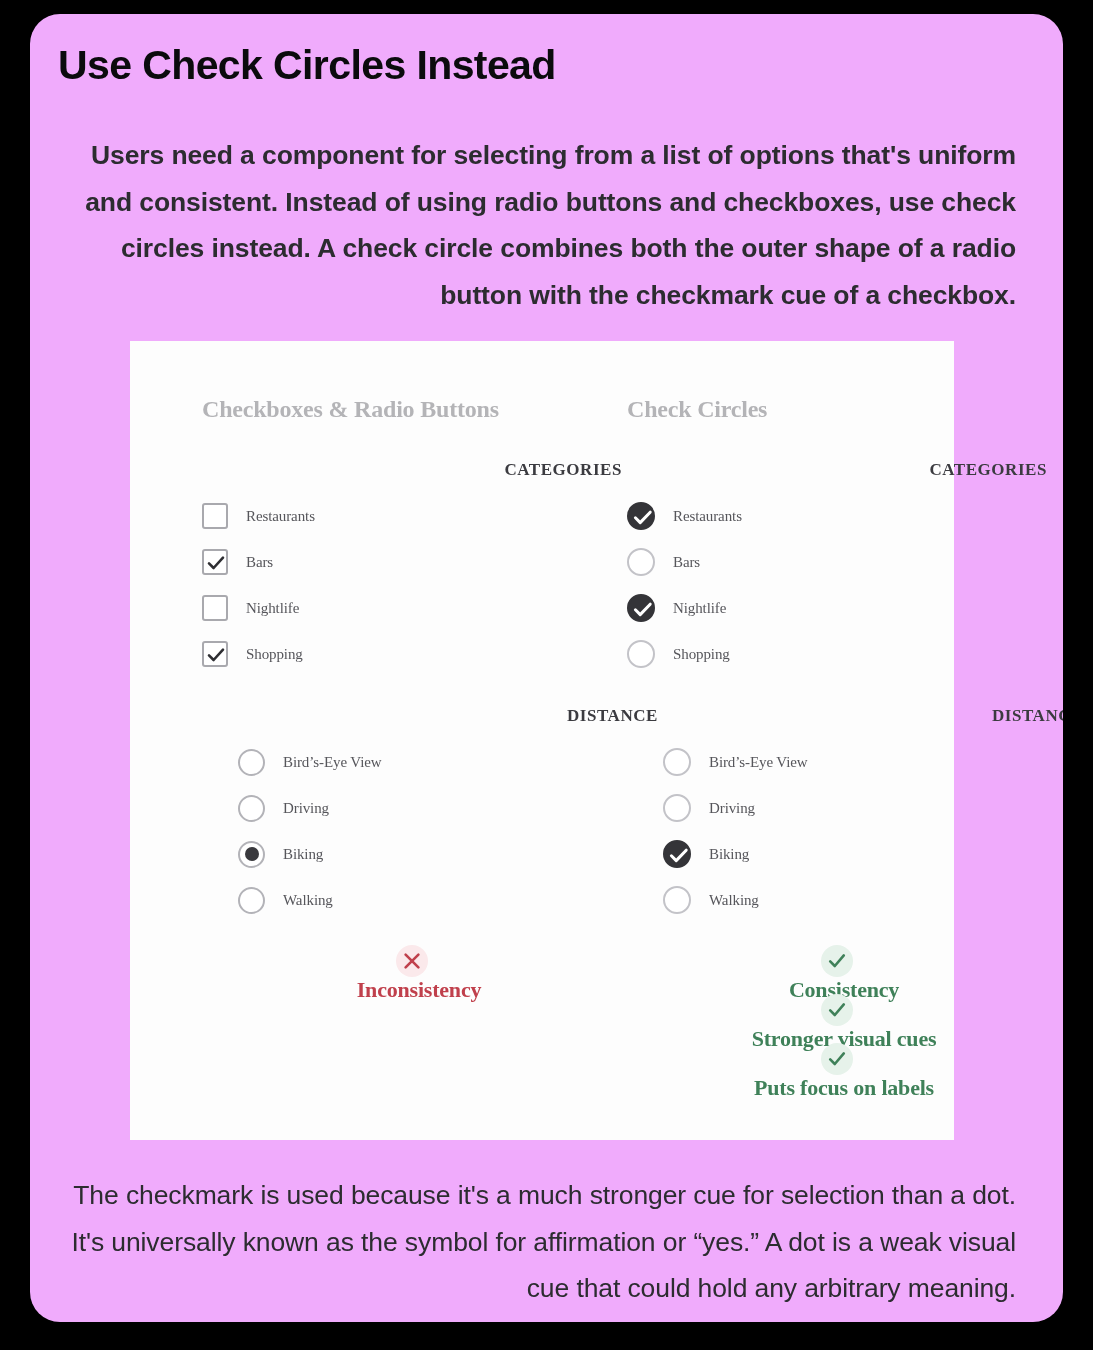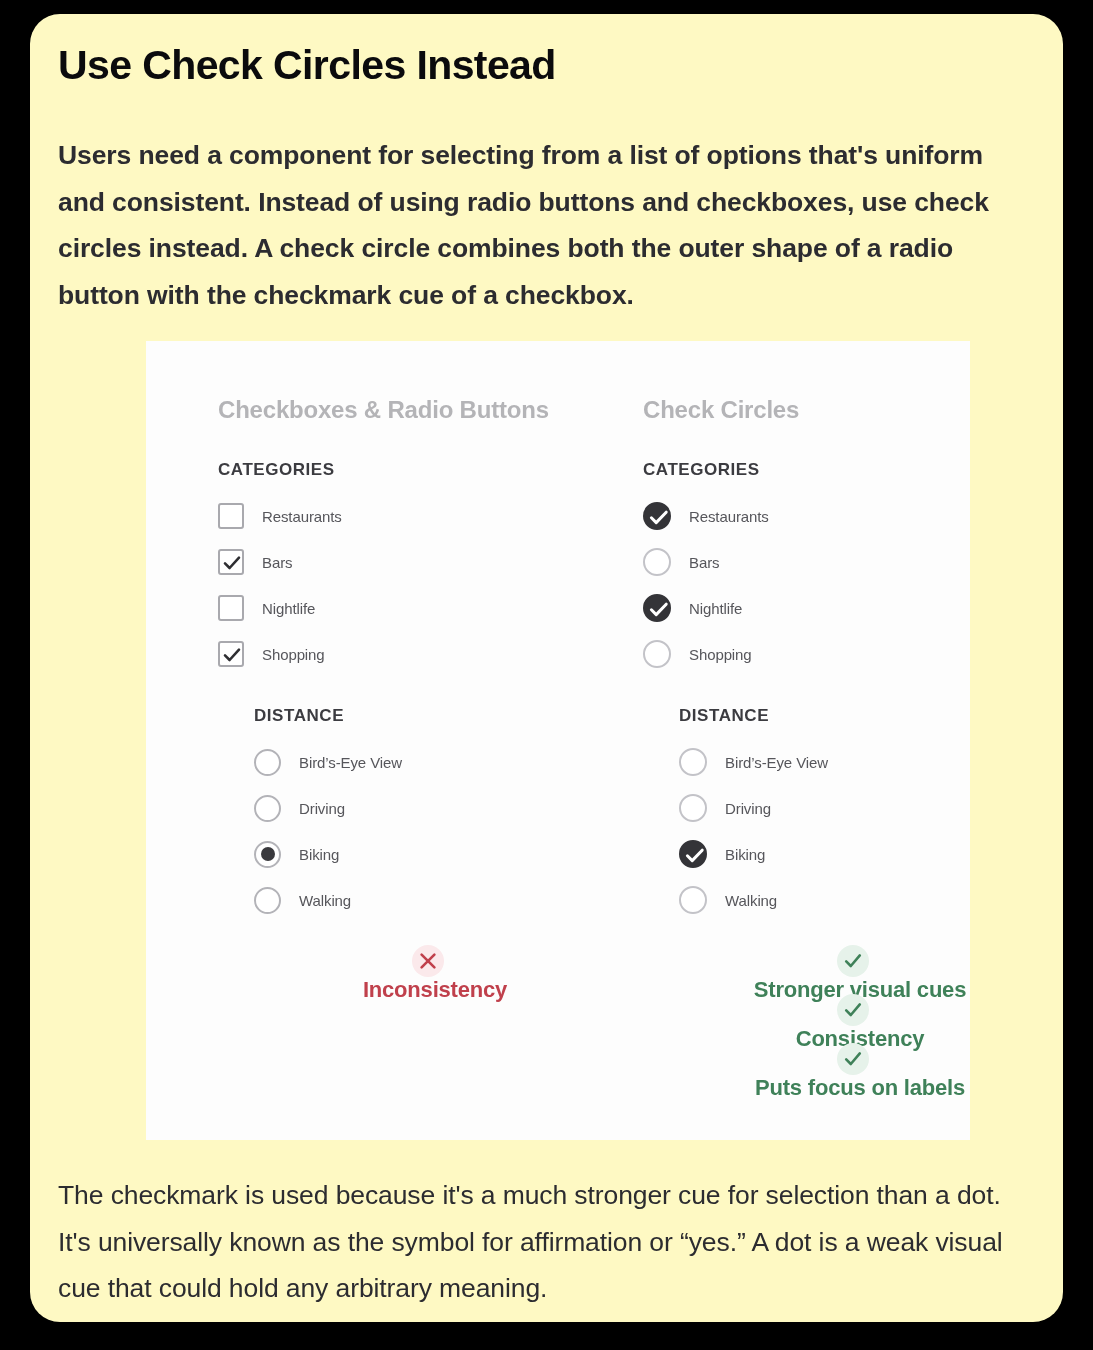--- a/index.html
+++ b/index.html
@@ -18,24 +18,25 @@
     height: 1350px;
     background: #000000;
   }
 
   .card {
     position: absolute;
     left: 30px;
     top: 14px;
     width: 1033px;
     height: 1308px;
-    background: #fef9c3;
+    background: #f0abfc;
     border-radius: 30px;
     padding: 0;
     overflow: hidden;
+    text-align: right;
   }
 
   .page-title {
     position: absolute;
     left: 28px;
     top: 28px;
     font-size: 41px;
     font-weight: 700;
     letter-spacing: -0.6px;
     color: #0b0b0d;
@@ -52,25 +53,26 @@
     color: #2c2c30;
     letter-spacing: -0.1px;
   }
 
   .intro-paragraph { top: 118px; font-weight: bold; }
   .outro-paragraph { top: 1158px; }
 
   
   .illustration {
     position: absolute;
-    left: 116px;
+    left: 100px;
     top: 327px;
     width: 824px;
     height: 799px;
     background: #fdfdfd;
+    font-family: Liberation Serif, serif;
   }
 
   .columns {
     position: absolute;
     left: 0;
     top: 0;
     width: 100%;
     height: 100%;
   }
 
@@ -334,29 +336,29 @@
               </div>
           </div>
 
           <div class="verdicts">
               <div class="verdict-row">
                 <span class="vbadge pos">
                   <svg width="18" height="18" viewBox="0 0 18 18">
                     <path d="M2.2 9.4 L6.8 14 L15.8 3.4" fill="none" stroke="#3f8159" stroke-width="2.6" stroke-linecap="round" stroke-linejoin="round"></path>
                   </svg>
                 </span>
-                <span class="vlabel pos">Stronger visual cues</span>
+                <span class="vlabel pos">Consistency</span>
               </div>
               <div class="verdict-row">
                 <span class="vbadge pos">
                   <svg width="18" height="18" viewBox="0 0 18 18">
                     <path d="M2.2 9.4 L6.8 14 L15.8 3.4" fill="none" stroke="#3f8159" stroke-width="2.6" stroke-linecap="round" stroke-linejoin="round"></path>
                   </svg>
                 </span>
-                <span class="vlabel pos">Consistency</span>
+                <span class="vlabel pos">Stronger visual cues</span>
               </div>
               <div class="verdict-row">
                 <span class="vbadge pos">
                   <svg width="18" height="18" viewBox="0 0 18 18">
                     <path d="M2.2 9.4 L6.8 14 L15.8 3.4" fill="none" stroke="#3f8159" stroke-width="2.6" stroke-linecap="round" stroke-linejoin="round"></path>
                   </svg>
                 </span>
                 <span class="vlabel pos">Puts focus on labels</span>
               </div>
             </div>

